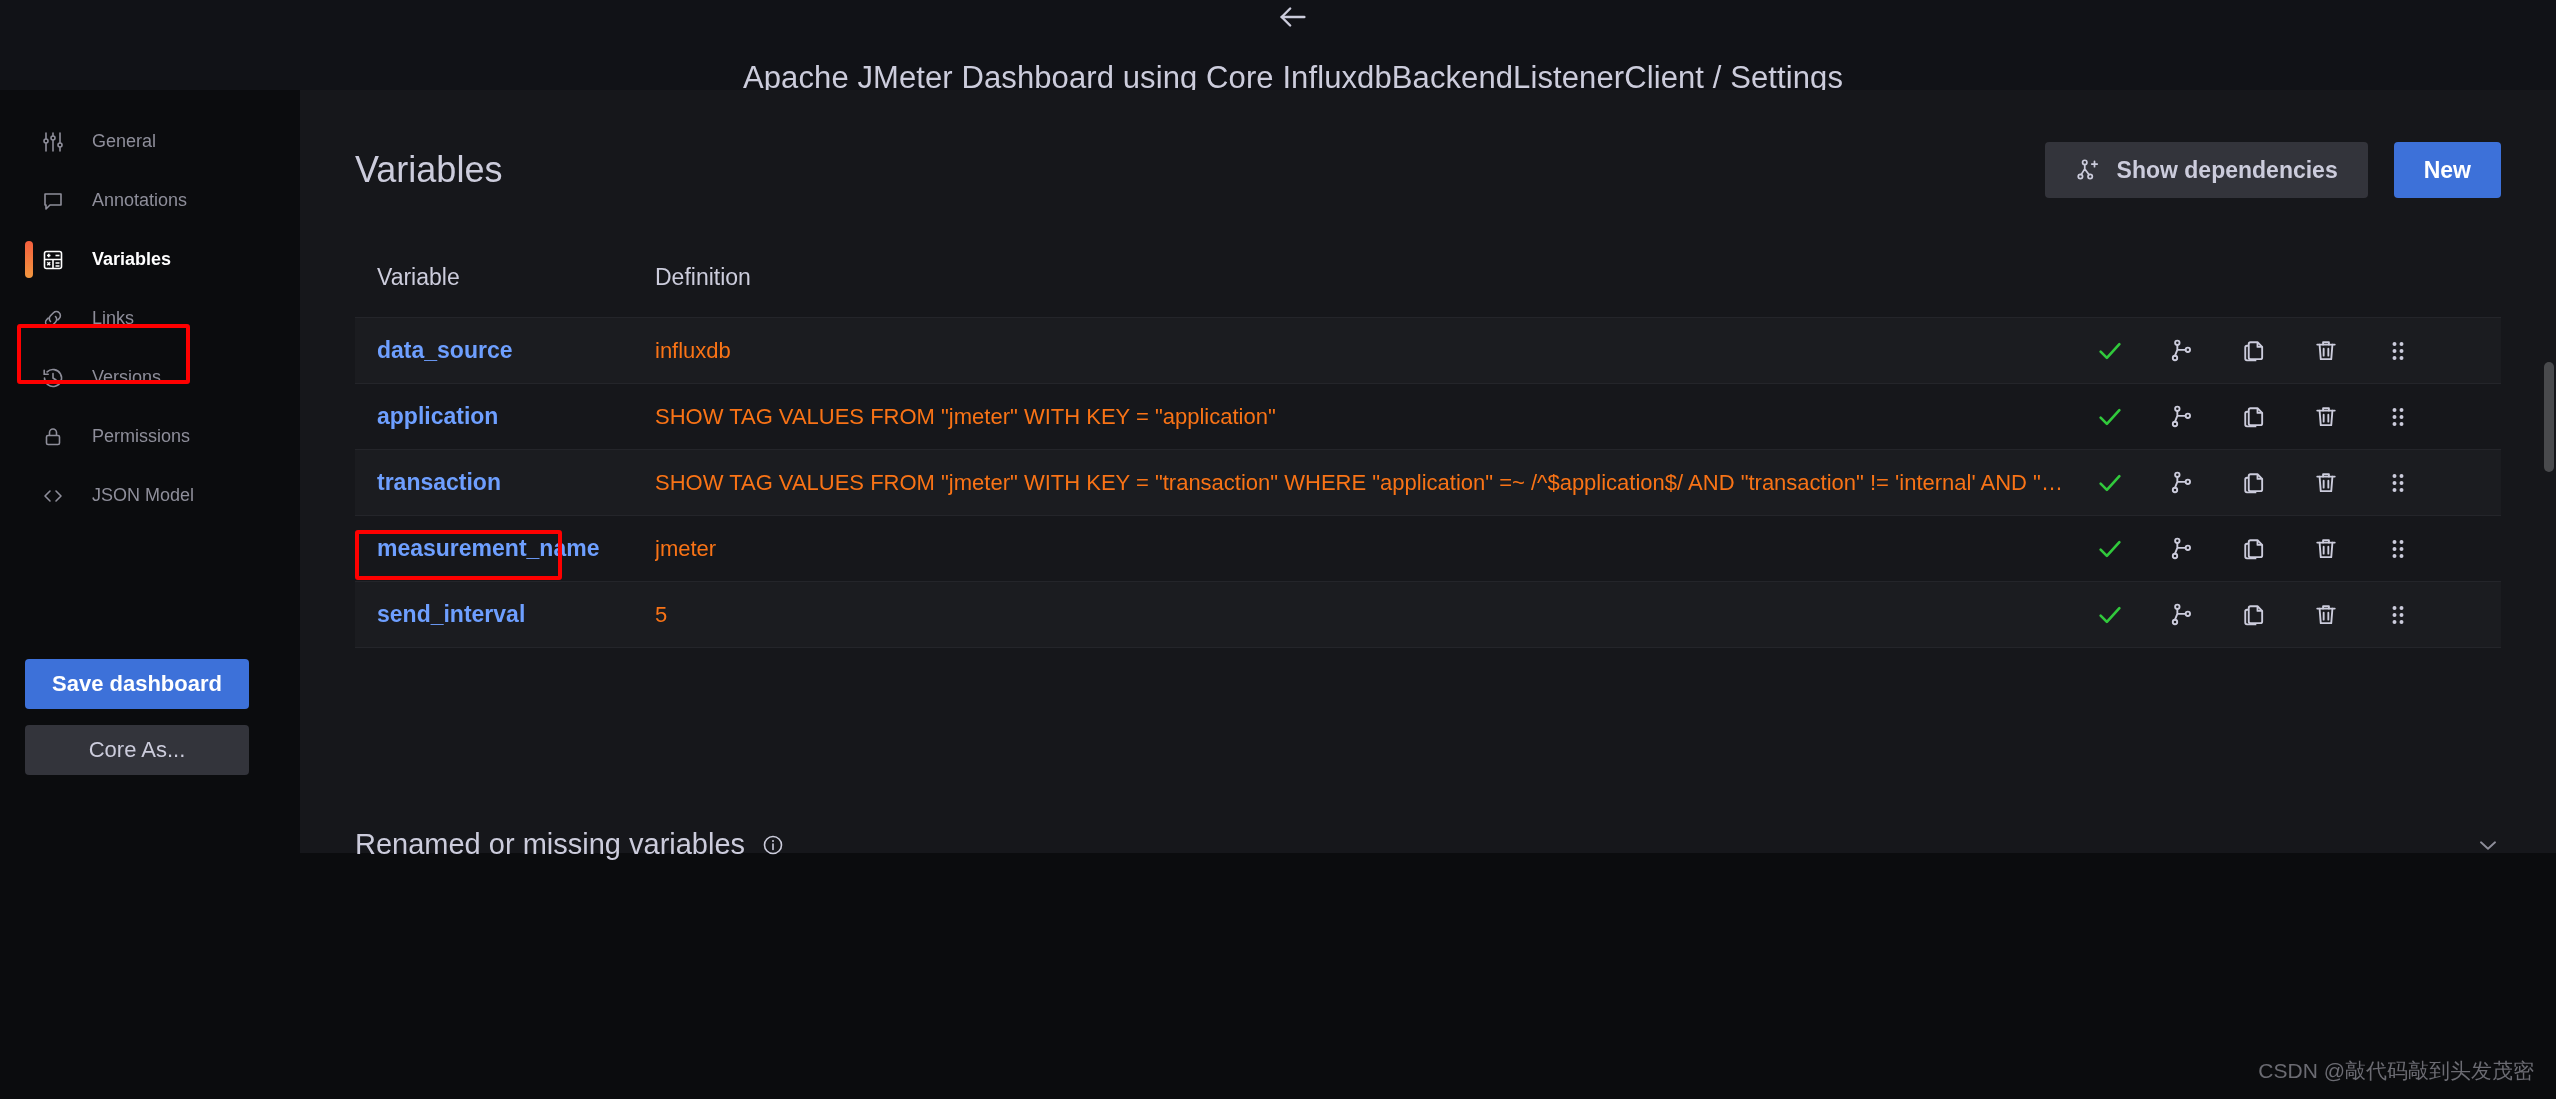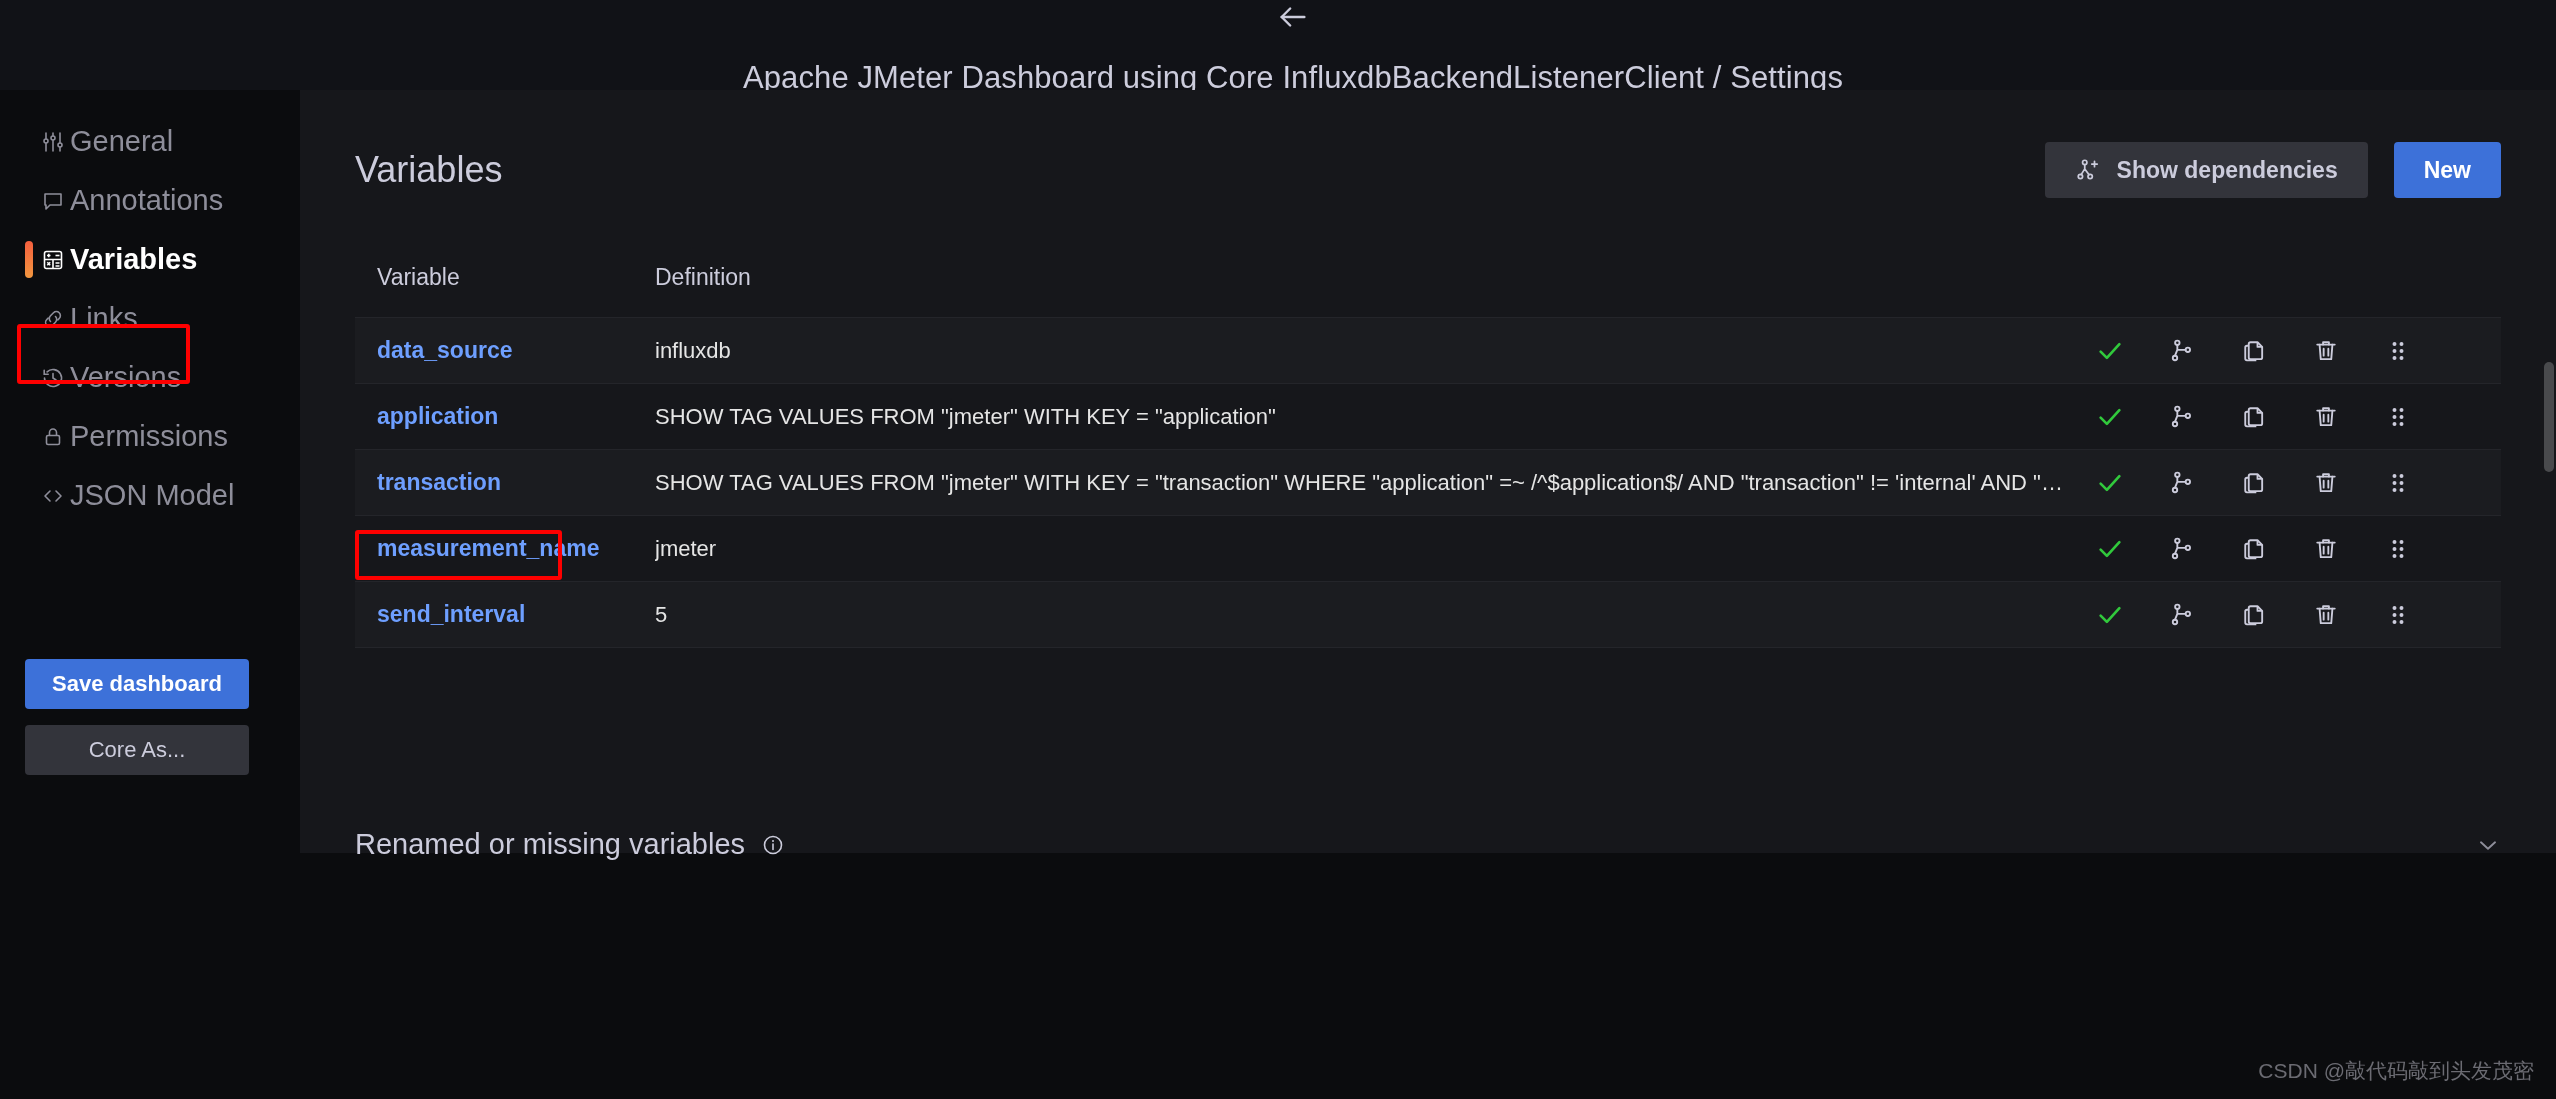--- a/index.html
+++ b/index.html
@@ -34,23 +34,23 @@
   .body-wrap { position: absolute; left: 0; top: 90px; width: 2556px; height: 1009px; }
 
   
   .sidebar {
     position: absolute; left: 0; top: 0; width: 300px; height: 1009px;
     background: #0b0c0e;
     padding-top: 22px;
   }
   .nav-item {
     position: relative;
-    display: flex; align-items: center; gap: 4px;
+    display: flex; align-items: center; gap: 26px;
     height: 59px; padding-left: 40px;
-    color: #8e8e9a; font-size: 29px; cursor: pointer;
+    color: #8e8e9a; font-size: 18px; cursor: pointer;
   }
   .nav-item .nav-ico { width: 26px; height: 26px; display: flex; align-items: center; justify-content: center; flex: 0 0 26px; }
   .nav-item .nav-ico svg { width: 24px; height: 24px; }
   .nav-item.active { color: #ffffff; font-weight: 700; }
   .nav-item.active::before {
     content: ""; position: absolute; left: 25px; top: 11px;
     width: 8px; height: 37px; border-radius: 4px;
     background: linear-gradient(#f55f3e, #f2973f);
   }
   .hl-box {
@@ -111,21 +111,21 @@
   .tbl tbody tr.odd { background: #1b1c20; }
   .tbl tbody tr.even { background: #16171b; }
   .tbl td { padding: 0; vertical-align: middle; border-top: 1px solid #24252a; }
   .tbl tbody tr:last-child td { border-bottom: 1px solid #24252a; }
 
   .var-name {
     display: inline-block; padding-left: 22px;
     color: #6e9fff; font-size: 23px; font-weight: 700; cursor: pointer;
   }
   .def-cell {
-    color: #e5e5e5; font-size: 22px; font-weight: 400;
+    color: #f97316; font-size: 22px; font-weight: 400;
     white-space: nowrap; overflow: hidden; text-overflow: ellipsis;
     padding-right: 18px; max-width: 1520px;
   }
   .act-cell { }
   .acts { display: flex; align-items: center; justify-content: flex-start; gap: 42px; padding-left: 14px; }
   .ico-btn { width: 30px; height: 30px; display: flex; align-items: center; justify-content: center; cursor: pointer; }
   .ico-btn svg { width: 28px; height: 28px; }
   .check svg { width: 30px; height: 30px; }
 
   #hl-transaction { left: 355px; top: 440px; width: 207px; height: 50px; }

